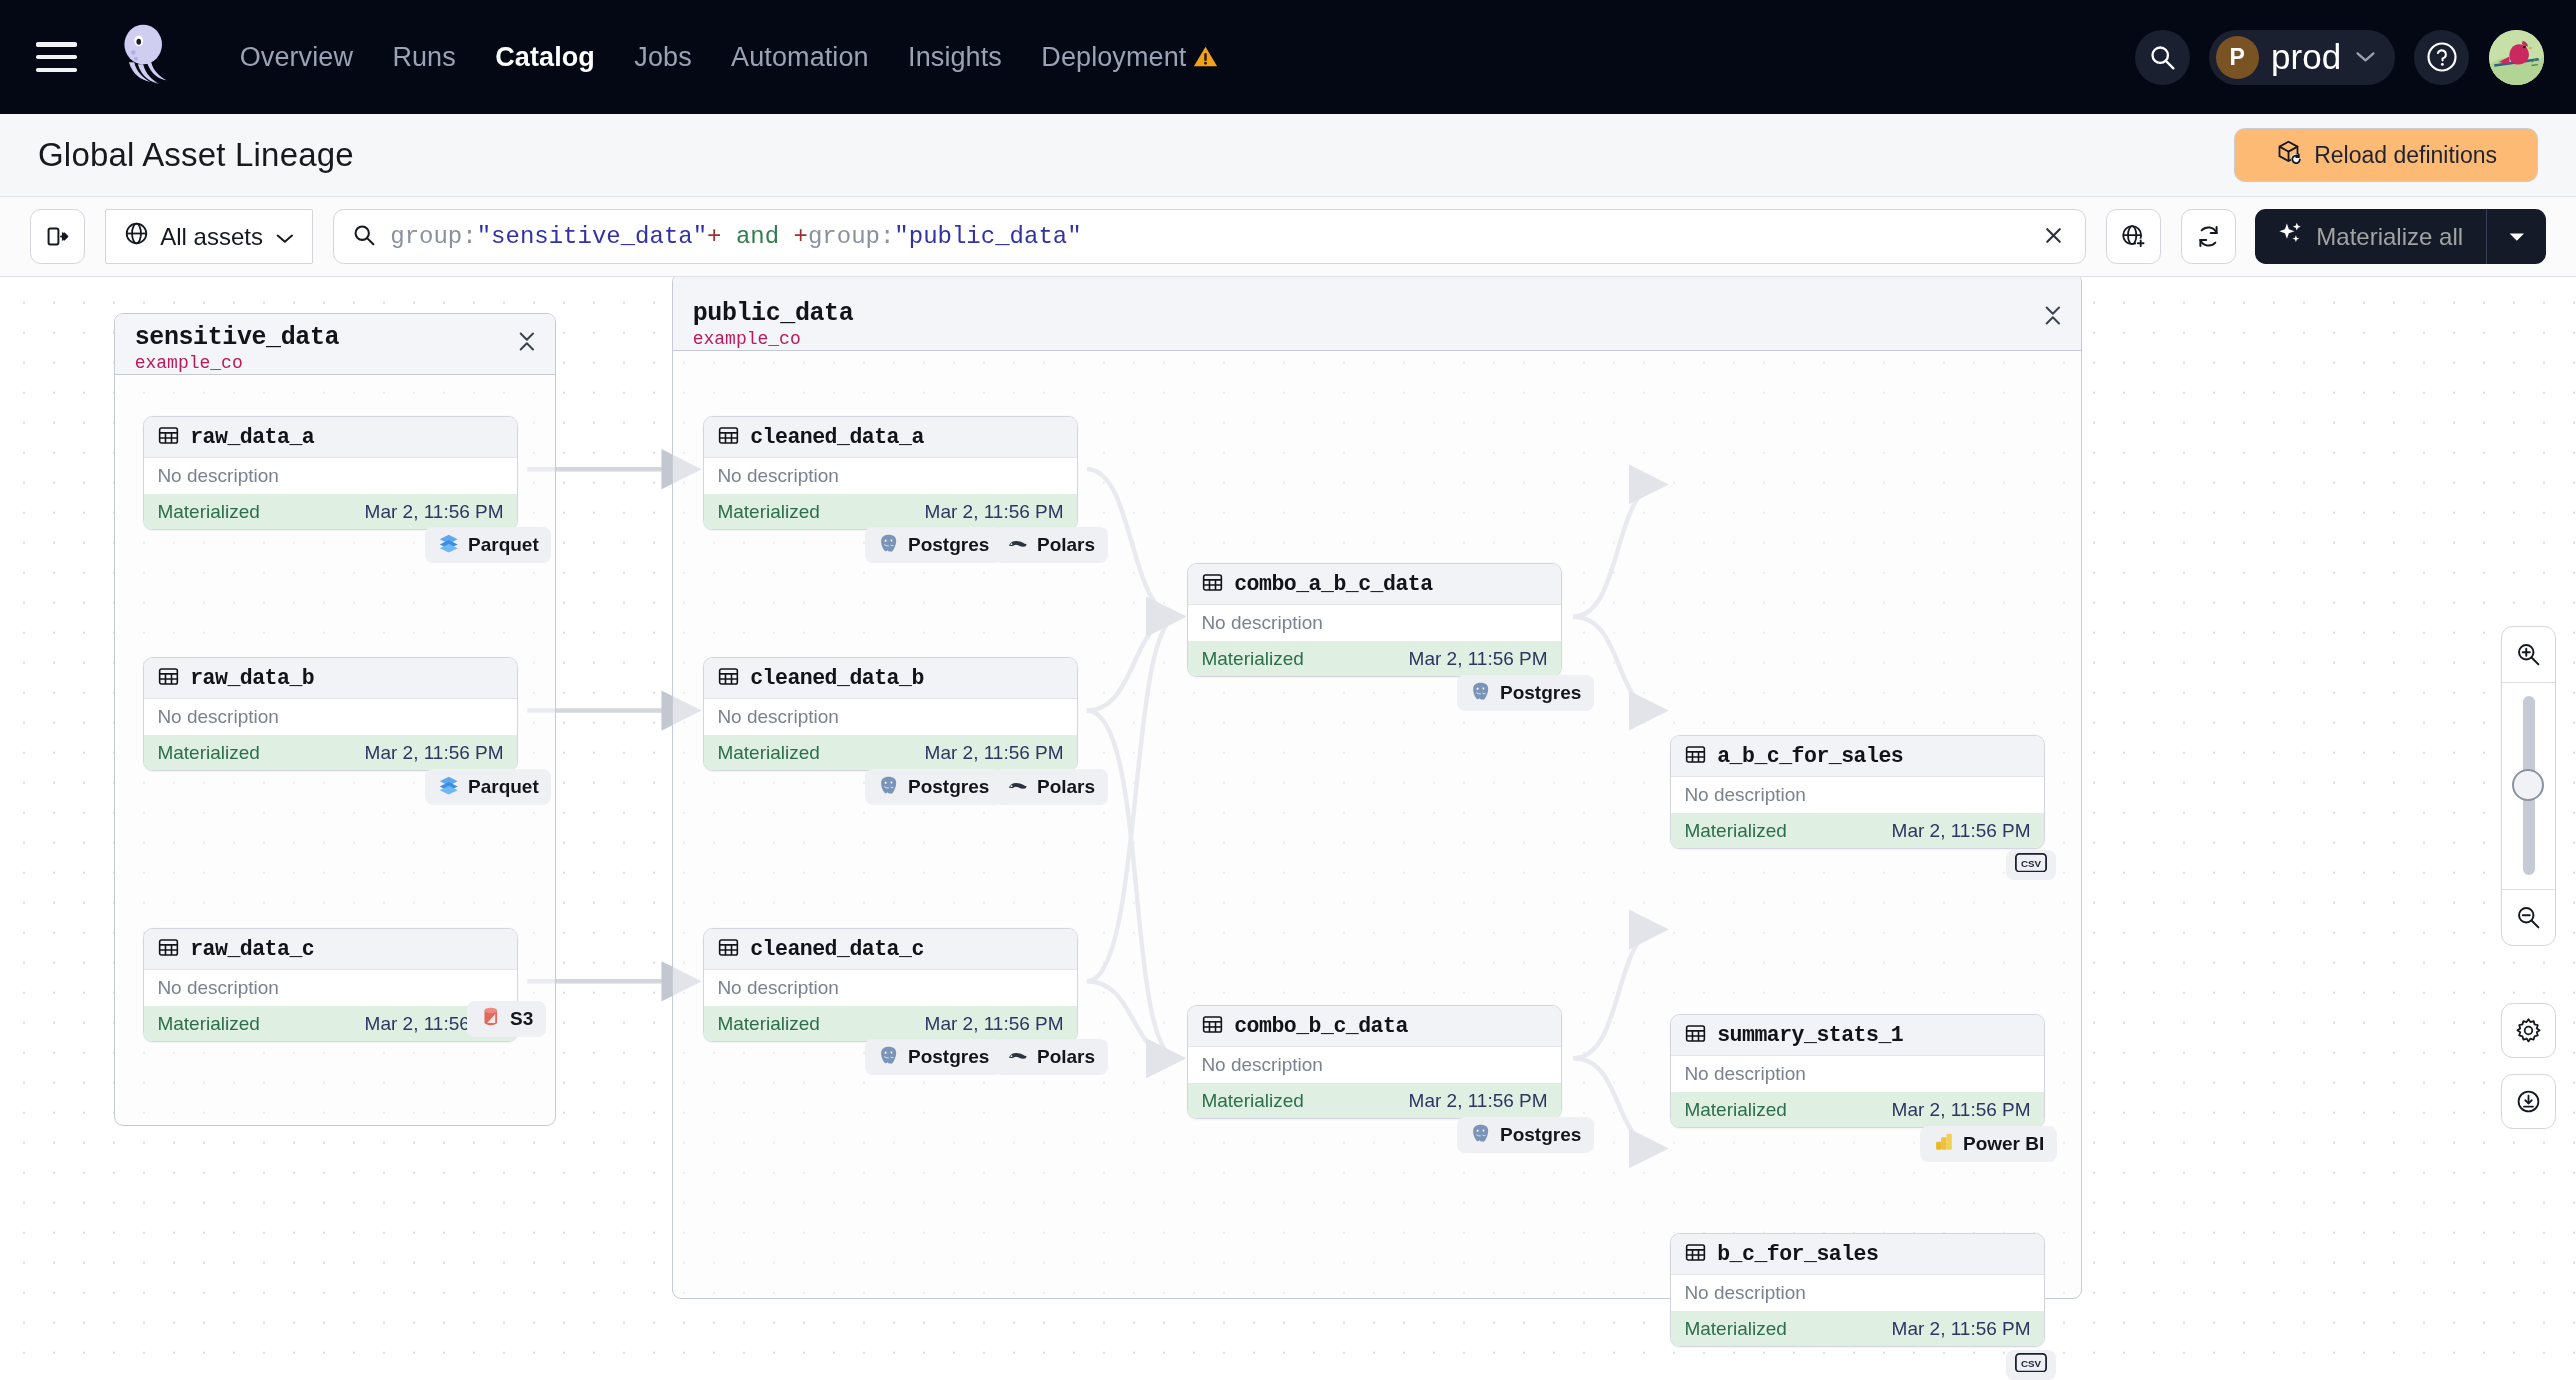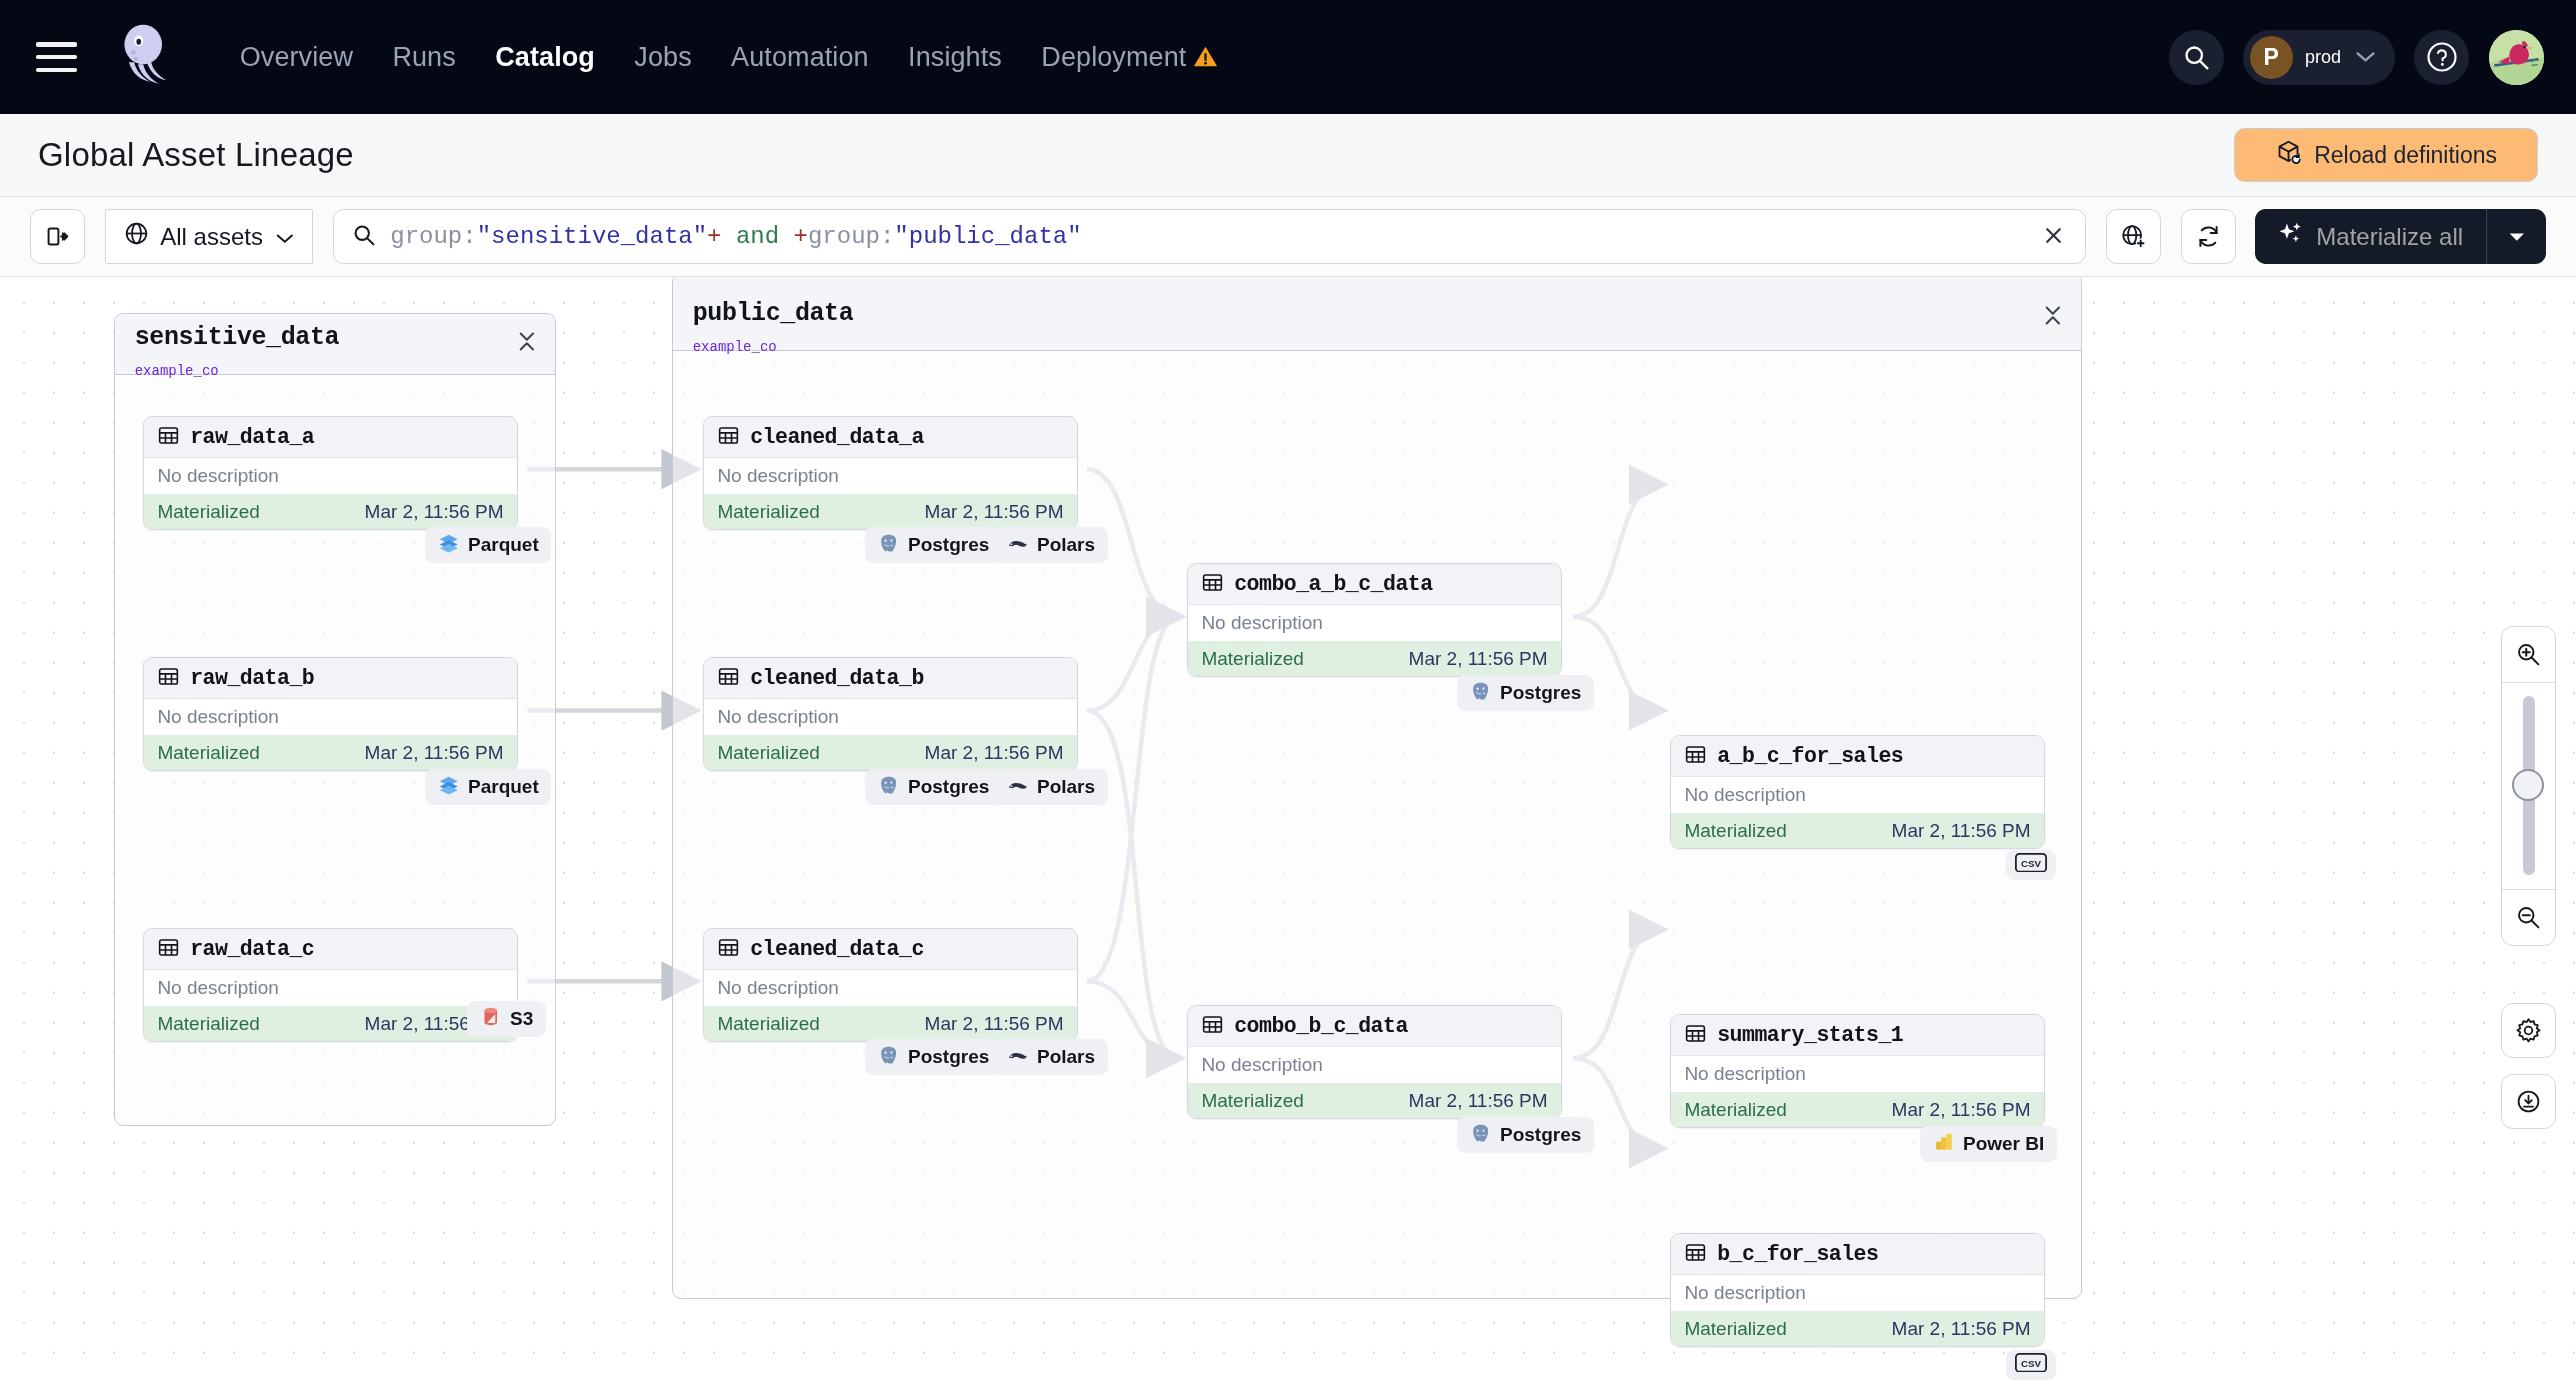--- a/index.html
+++ b/index.html
@@ -25,21 +25,21 @@
   .navlink.active { color: #ffffff; font-weight: bold; }
   .warn-tri { display: inline-block; margin-left: 5.4px; position: relative; top: 2.7px; }
   .nav-right { position: absolute; right: 32px; display: flex; align-items: center; gap: 19.7px; }
   .circbtn { width: 55px; height: 55px; border-radius: 50%; background: #1b2030;
     display: flex; align-items: center; justify-content: center; cursor: pointer; }
   .deploypill { height: 55px; border-radius: 28px; background: #1b2030; display: flex;
     align-items: center; padding: 0 18px 0 6.3px; gap: 12.5px; cursor: pointer; }
   .deployavatar { width: 43px; height: 43px; border-radius: 50%; background: #7a5324;
     color: #fff; display: flex; align-items: center; justify-content: center;
     font-size: 23px; font-weight: 600; }
-  .deployname { color: #fff; font-size: 18px; }
+  .deployname { color: #fff; font-size: 35px; }
   .avatar-img { width: 55px; height: 55px; border-radius: 50%; overflow: hidden;
     background: #cfe3b8; cursor: pointer; }
 
   
   #titlebar {
     height: 83px; background: #f6f7f9; border-bottom: 0.9px solid #e0e2e8;
     display: flex; align-items: center; padding: 0 38px; position: relative;
   }
   #pagetitle { font-size: 33px; color: #17191f; letter-spacing: 0.2px; }
   .reload-btn {
@@ -81,22 +81,22 @@
     background-size: 30px 30px; background-position: 9px 10.7px; overflow: hidden;
   }
   #edges { position: absolute; inset: 0; width: 100%; height: 100%; pointer-events: none; }
 
   .groupbox { position: absolute; border: 0.9px solid #c6cad4; border-radius: 9px;
     background: rgba(252,252,253,0.55); }
   .groupbox .ghead { height: 61px; background: #f4f5f8; border-bottom: 0.9px solid #c6cad4;
     border-radius: 8px 8px 0 0; padding: 9px 19.7px 0 19.7px; position: relative; }
   .gname { font-family: "Liberation Mono", monospace; font-size: 25px; color: #11141b;
     font-weight: bold; letter-spacing: -0.4px; }
-  .gsub { font-family: "Liberation Mono", monospace; font-size: 14px; color: #6d28d9;
-    margin-top: 11px; }
+  .gsub { font-family: "Liberation Mono", monospace; font-size: 18px; color: #be185d;
+    margin-top: 1px; }
   .gcollapse { position: absolute; right: 18px; top: 16px; cursor: pointer; }
 
   .node { position: absolute; width: 375px; border: 0.9px solid #d3d6de; border-radius: 9.8px;
     background: #fff; overflow: hidden; cursor: pointer;
     box-shadow: 0 0.9px 1.8px rgba(16,20,32,0.05); }
   .n-head { height: 41px; background: #f2f3f6; border-bottom: 0.9px solid #e3e5ea;
     display: flex; align-items: center; gap: 10.7px; padding: 0 12.5px; }
   .n-title { font-family: "Liberation Mono", monospace; font-size: 21.5px; color: #10131a;
     font-weight: bold; letter-spacing: -0.5px; white-space: nowrap; }
   .n-desc { height: 36px; display: flex; align-items: center; padding: 0 13.4px;

